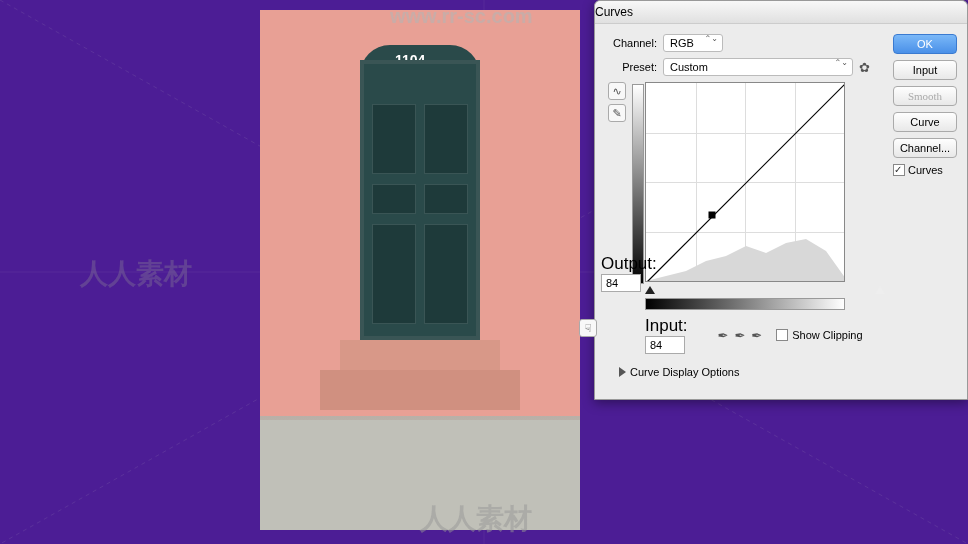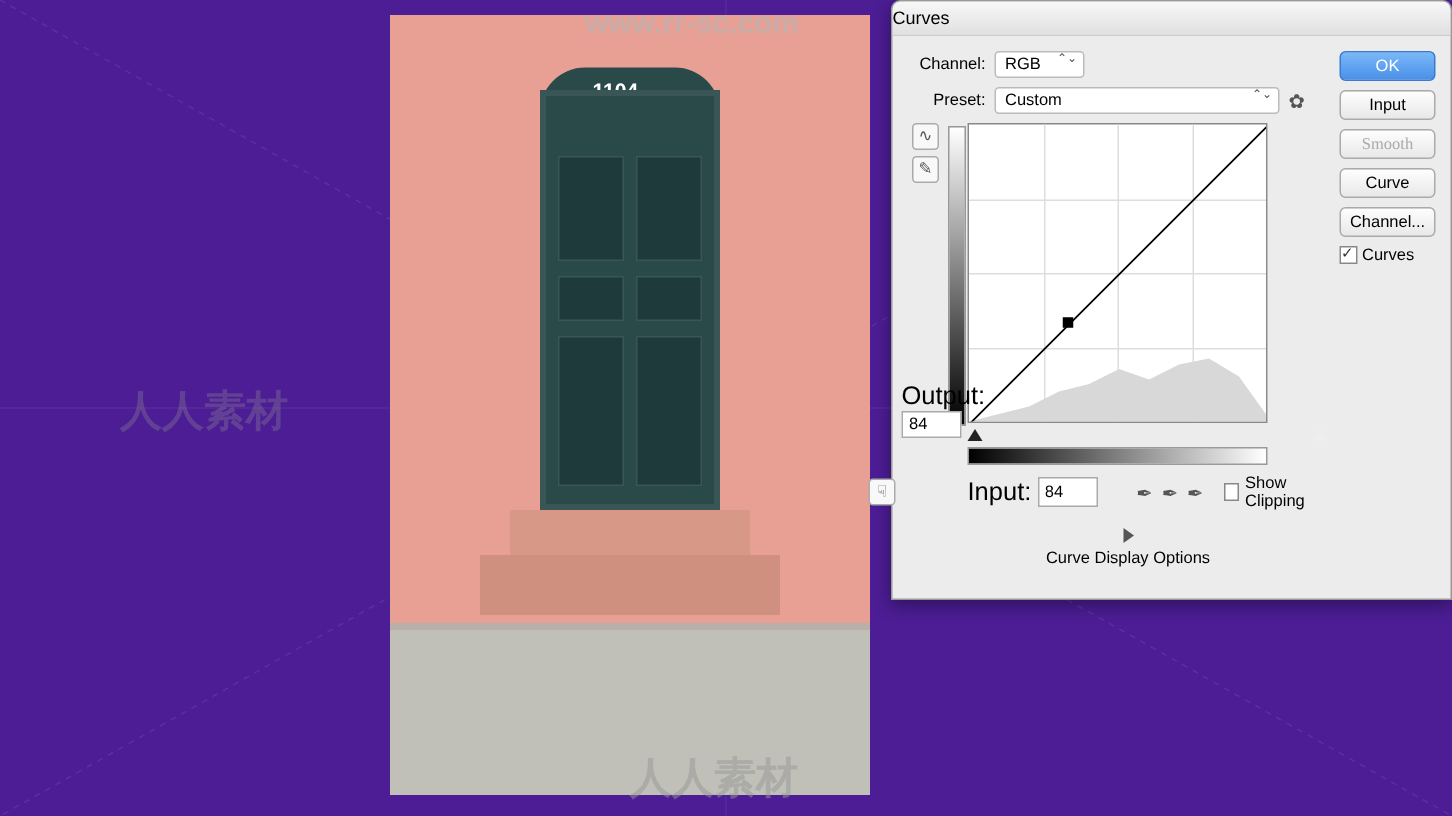--- a/index.html
+++ b/index.html
@@ -292,21 +292,20 @@
       display: block;
       line-height: 10px;
     }
     .disclosure {
       display: flex;
       align-items: center;
       gap: 4px;
       margin-top: 12px;
       margin-left: 12px;
       font-size: 11px;
-      flex-direction: column;
     }
     .disclosure-arrow {
       width: 0; height: 0;
       border-top: 5px solid transparent;
       border-bottom: 5px solid transparent;
       border-left: 7px solid #555;
     }
     .preview-row {
       display: flex;
       align-items: center;
@@ -395,21 +394,21 @@
         </div>
 
         <div style="margin-left:38px;margin-top:2px;display:flex;align-items:center">
           <span class="slider-triangle" style="border-bottom-color:#222"></span>
           <span style="flex:1"></span>
           <span class="slider-triangle" style="border-bottom-color:#eee;margin-left:180px"></span>
         </div>
         <div class="gradient-h"></div>
 
         <div class="input-block">
-          <div style="display:flex;flex-direction:row">
+          <div style="display:flex;flex-direction:column">
             <span class="io-label">Input:</span>
             <input class="io-field" value="84" style="">
           </div>
           <div class="tool-icon" style="margin-left:-34px;margin-top:18px;position:absolute;left:18px;top:300px">☟</div>
           <div class="eyedropper-row" style="margin-left:20px">
             <span class="eyedropper">✒</span>
             <span class="eyedropper">✒</span>
             <span class="eyedropper">✒</span>
           </div>
           <div class="checkbox-row" style="margin-left:8px">

